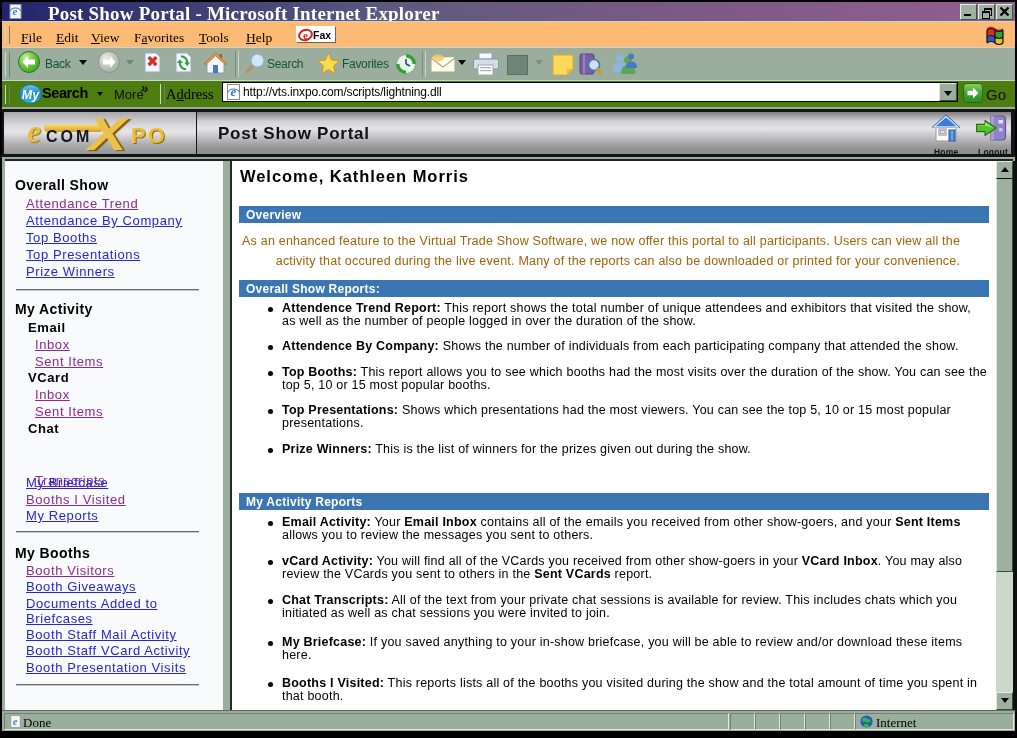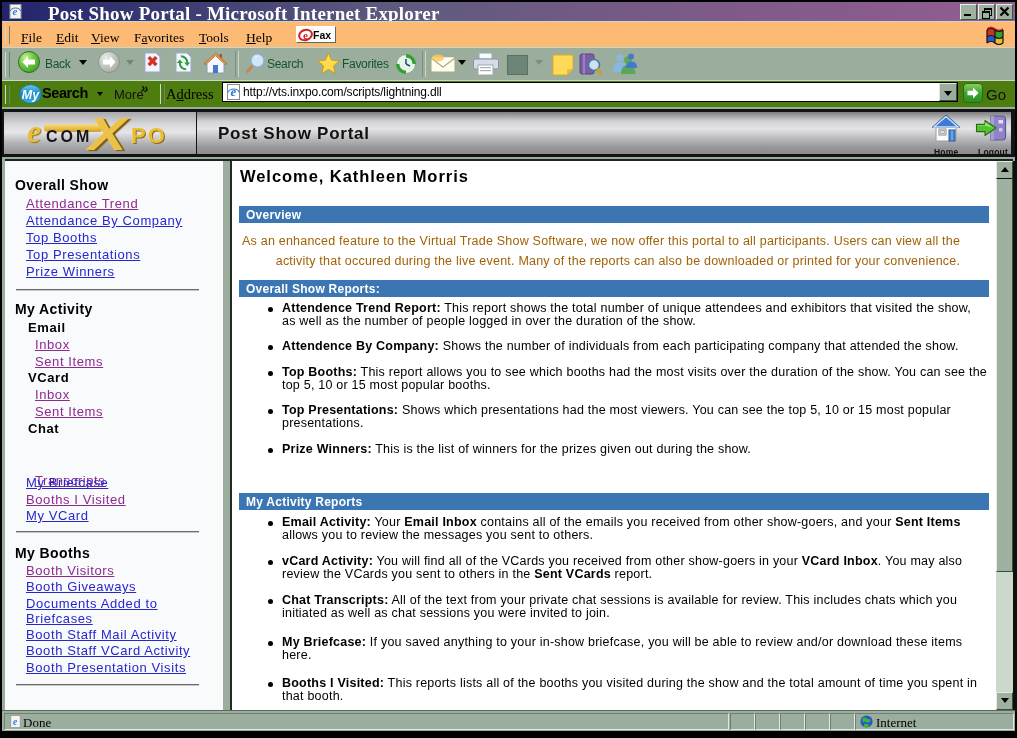--- a/index.html
+++ b/index.html
@@ -323,21 +323,21 @@
     <div class="sh" style="left:23px;top:157px;">Email</div>
     <a class="sl purp" style="left:30px;top:174px;">Inbox</a>
     <a class="sl purp" style="left:30px;top:191px;">Sent Items</a>
     <div class="sh" style="left:23px;top:207px;">VCard</div>
     <a class="sl purp" style="left:30px;top:224px;">Inbox</a>
     <a class="sl purp" style="left:30px;top:241px;">Sent Items</a>
     <div class="sh" style="left:23px;top:258px;">Chat</div>
     <a class="sl purp" style="left:30px;top:275px;margin-top:35px;">Transcripts</a>
     <a class="sl blue" style="left:21px;top:312px;">My Briefcase</a>
     <a class="sl purp" style="left:21px;top:329px;">Booths I Visited</a>
-    <a class="sl blue" style="left:21px;top:345px;">My VCard</a>
+    <a class="sl blue" style="left:21px;top:345px;">My Reports</a>
     <div class="shr" style="top:368px;"></div>
     <div class="sh" style="left:10px;top:382px;font-size:14px;letter-spacing:0.4px;">My Booths</div>
     <a class="sl purp" style="left:21px;top:400px;">Booth Visitors</a>
     <a class="sl blue" style="left:21px;top:416px;">Booth Giveaways</a>
     <a class="sl blue" style="left:21px;top:433px;">Documents Added to<br>Briefcases</a>
     <a class="sl blue" style="left:21px;top:464px;">Booth Staff Mail Activity</a>
     <a class="sl blue" style="left:21px;top:480px;">Booth Staff VCard Activity</a>
     <a class="sl blue" style="left:21px;top:497px;">Booth Presentation Visits</a>
     <div class="shr" style="top:521px;"></div>
   </div>

